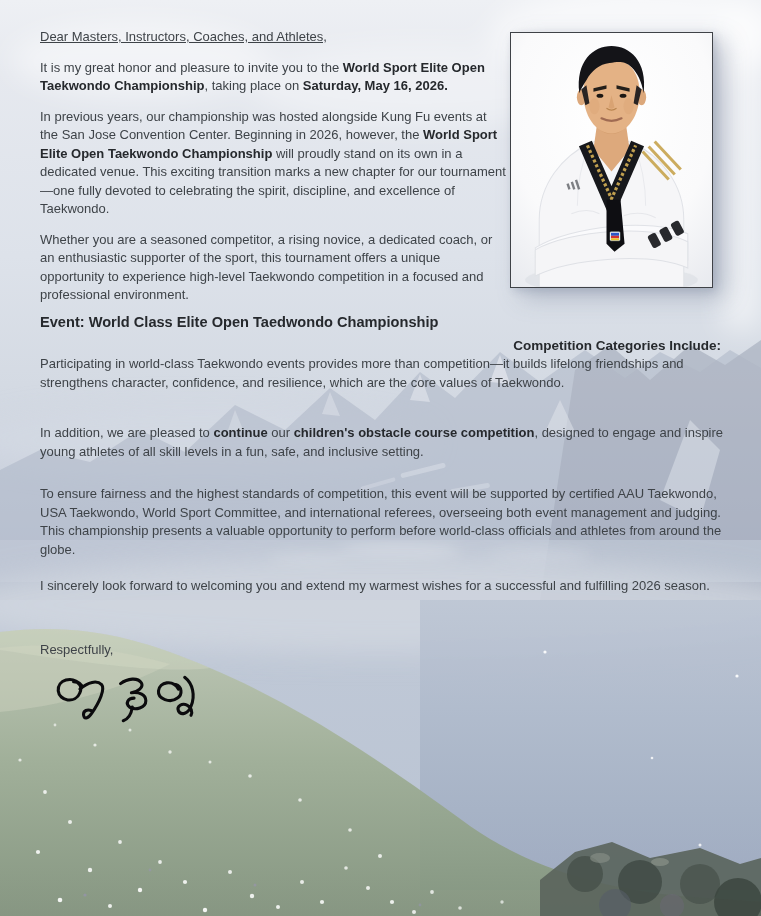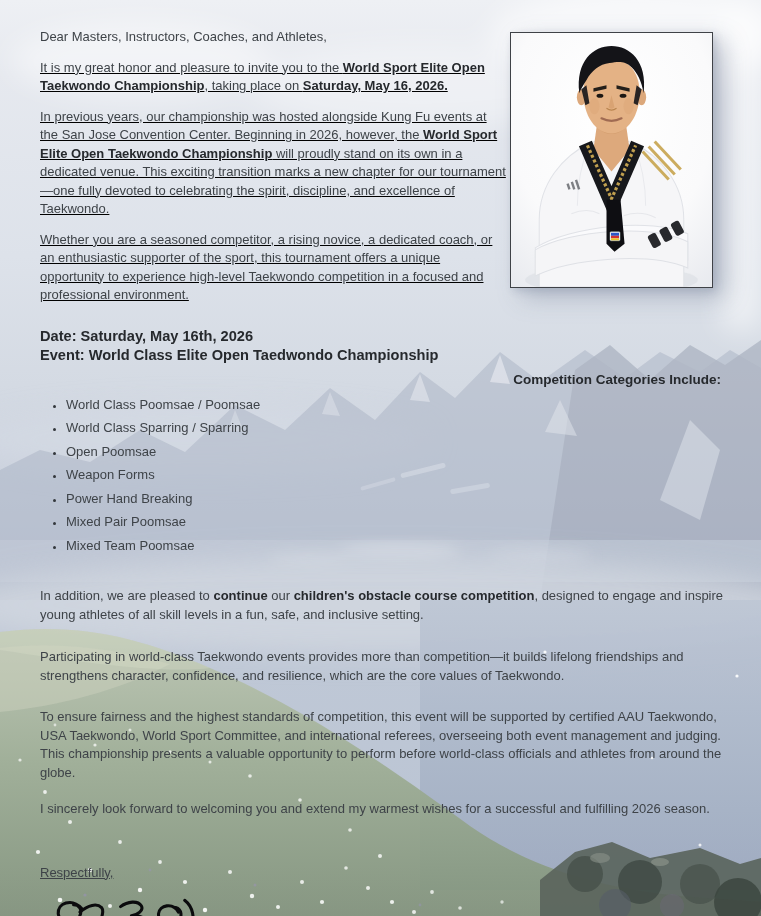--- a/index.html
+++ b/index.html
@@ -21,23 +21,23 @@
       #eef0f4 0%, #e6e9ef 8%, #dde2ea 28%, #d4dae3 42%,
       #cbd2de 52%, #c4ccda 60%, #bfc8d6 72%, #b9c3d3 100%);
   }
   .bg-art{position:absolute;inset:0;pointer-events:none;}
   .content{position:absolute;inset:0;padding:28px 40px 0 40px;}
   .body-text{
     font-size:13px;line-height:18.5px;color:var(--body-text);
     margin:0 0 12px 0;
   }
   strong{color:var(--bold-text);}
-  .top-col{width:468px;text-decoration:underline;}
-  .salutation{margin-bottom:12px;}
-  .p3{margin-bottom:22px;}
+  .top-col{width:468px;}
+  .salutation{margin-bottom:12px;text-decoration:underline;}
+  .p3{margin-bottom:8px;}
   .schedule{
     font-size:14.6px;line-height:19.5px;font-weight:bold;color:var(--bold-text);
     margin:0 0 4px 0;
   }
   .cat-heading{
     font-size:13.5px;line-height:19px;font-weight:bold;color:var(--bold-text);
     margin:0;
     text-align:right;
   }
   ul.categories{
@@ -46,21 +46,21 @@
   ul.categories li{
     font-size:13px;line-height:19px;color:var(--body-text);
     margin:0 0 4.6px 0;padding:0;
   }
   ul.categories li::marker{color:#33373c;font-size:11px;}
   .wide{width:702px;}
   .p4{margin-top:32px;margin-bottom:24px;}
   .p5{margin-bottom:21px;}
   .p6{margin-bottom:18px;margin-top:23px;}
   .p7{margin-bottom:45px;}
-  .closing{margin-bottom:12px;text-decoration:underline;}
+  .closing{margin-bottom:12px;}
   .signature-wrap{width:210px;height:56px;margin:2px 0 9px 4px;}
   .photo-frame{
     position:absolute;left:510px;top:32px;
     width:203px;height:256px;
     background:#ffffff;
     border:1.5px solid var(--frame-border);
     box-shadow:12px 9px 22px rgba(125,136,158,.45), 3px 3px 8px rgba(125,136,158,.3);
   }
   .photo-frame svg{display:block;width:100%;height:100%;}
 </style>
@@ -263,37 +263,27 @@
   <div class="content">
     <p class="body-text salutation">Dear Masters, Instructors, Coaches, and Athletes,</p>
 
     <div class="top-col">
       <p class="body-text">It is my great honor and pleasure to invite you to the <strong>World Sport Elite Open Taekwondo Championship</strong>, taking place on <strong>Saturday, May 16, 2026.</strong></p>
       <p class="body-text">In previous years, our championship was hosted alongside Kung Fu events at the San Jose Convention Center. Beginning in 2026, however, the <strong>World Sport Elite Open Taekwondo Championship</strong> will proudly stand on its own in a dedicated venue. This exciting transition marks a new chapter for our tournament—one fully devoted to celebrating the spirit, discipline, and excellence of Taekwondo.</p>
       <p class="body-text p3">Whether you are a seasoned competitor, a rising novice, a dedicated coach, or an enthusiastic supporter of the sport, this tournament offers a unique opportunity to experience high-level Taekwondo competition in a focused and professional environment.</p>
     </div>
 
     <div class="schedule">
-      <div>Date: Saturday, May 16th, 2026</div>
       <div>Event: World Class Elite Open Taedwondo Championship</div>
     </div>
 
     <p class="cat-heading">Competition Categories Include:</p>
-    <ul class="categories">
-      <li>World Class Poomsae / Poomsae</li>
-      <li>World Class Sparring / Sparring</li>
-      <li>Open Poomsae</li>
-      <li>Weapon Forms</li>
-      <li>Power Hand Breaking</li>
-      <li>Mixed Pair Poomsae</li>
-      <li>Mixed Team Poomsae</li>
-    </ul>
-
+
+    <p class="body-text wide p5">Participating in world-class Taekwondo events provides more than competition—it builds lifelong friendships and strengthens character, confidence, and resilience, which are the core values of Taekwondo.</p>
     <p class="body-text wide p4">In addition, we are pleased to <strong>continue</strong> our <strong>children's obstacle course competition</strong>, designed to engage and inspire young athletes of all skill levels in a fun, safe, and inclusive setting.</p>
-    <p class="body-text wide p5">Participating in world-class Taekwondo events provides more than competition—it builds lifelong friendships and strengthens character, confidence, and resilience, which are the core values of Taekwondo.</p>
     <p class="body-text wide p6">To ensure fairness and the highest standards of competition, this event will be supported by certified AAU Taekwondo, USA Taekwondo, World Sport Committee, and international referees, overseeing both event management and judging. This championship presents a valuable opportunity to perform before world-class officials and athletes from around the globe.</p>
     <p class="body-text wide p7">I sincerely look forward to welcoming you and extend my warmest wishes for a successful and fulfilling 2026 season.</p>
 
     <p class="body-text closing">Respectfully,</p>
 
     <div class="signature-wrap">
       <svg viewBox="0 0 215 62" width="210" height="56" aria-hidden="true">
         <g stroke="#0b0b0d" stroke-width="3.4" fill="none" stroke-linecap="round" stroke-linejoin="round">
           <path d="M33,16 C22,4 6,10 7,22 C8,33 26,37 31,24 C34,17 30,12 24,12"></path>
           <path d="M31,20 C40,12 50,10 55,15 C59,20 53,34 44,47 C40,53 35,54 35,48 C35,44 39,42 44,44"></path>

